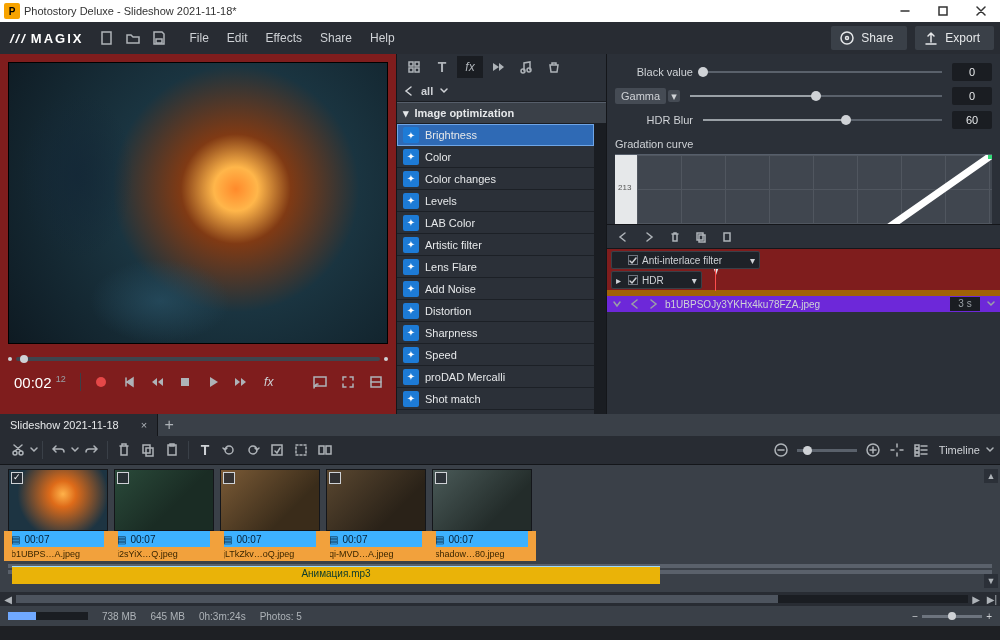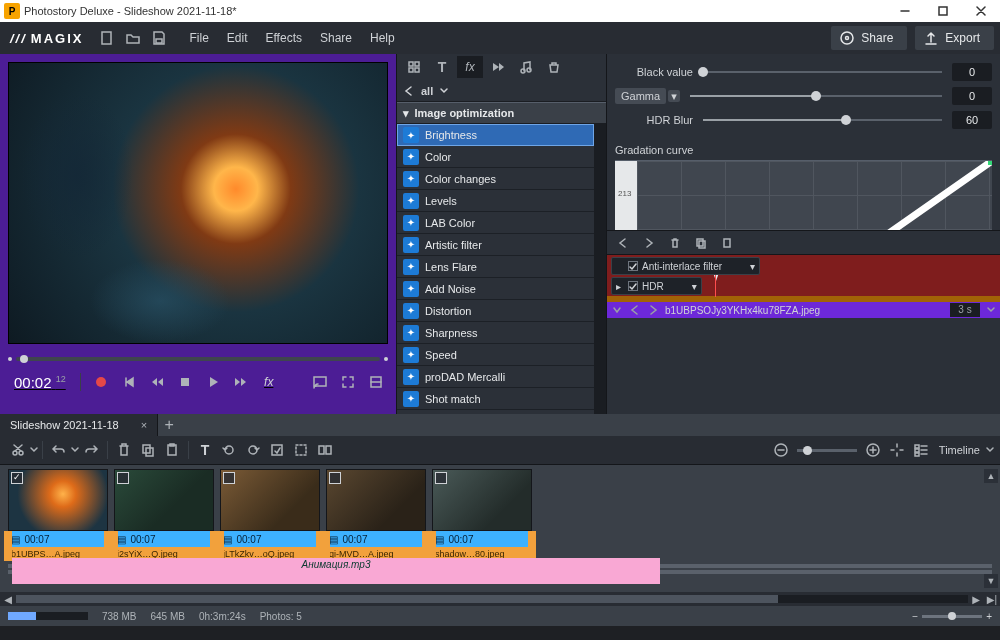--- a/index.html
+++ b/index.html
@@ -19,21 +19,21 @@
 .toptb .brand .slash { font-weight: 900; font-style: italic;}
 .iconbtn { width: 24px; height: 24px; display: flex; align-items: center; justify-content: center; color: #aeb3b8; }
 .iconbtn svg { display:block; }
 .mitem { font-size: 12px; color: #cfd2d6; padding: 4px 8px; }
 .toptb .spacer{flex:1;}
 .bigbtn { height: 24px; background: #3a4048; padding: 0 14px 0 8px; display: flex; align-items: center; gap: 6px; color: #e6e8ea; font-size: 12px; border-radius: 2px; margin-left:6px;}
 
 .middle { display: flex; height: 360px; background: #121417; }
 
 
-.preview { width: 396px; display: flex; flex-direction: column; background: #4c1d95; text-decoration: underline; }
+.preview { width: 396px; display: flex; flex-direction: column; background: #7f1d1d; }
 .vidwrap { margin: 8px; height: 282px; background: radial-gradient(circle at 60% 45%, #ff8a2b 0%, #ffb64a 8%, #803a14 20%, #1a3440 45%, #0e1a22 100%); position: relative; overflow: hidden; border:1px solid #000;}
 .vidwrap::after{content:"";position:absolute;inset:0;background:
  radial-gradient(ellipse 80px 120px at 18% 40%, rgba(20,40,55,.9), transparent 70%),
  radial-gradient(ellipse 100px 60px at 40% 85%, rgba(40,80,100,.7), transparent 70%);
 }
 .timebar { display: flex; align-items: center; padding: 0 8px; gap: 4px; height: 14px;}
 .timebar .track { flex:1; height:4px; background:#3f454e; border-radius:2px; position:relative;}
 .timebar .dot{width:8px;height:8px;border-radius:50%;background:#cfd2d6;position:absolute;top:-2px;left:1%;}
 .timebar .end{width:4px;height:4px;background:#cfd2d6;border-radius:50%;}
 .transport { display:flex; align-items:center; padding: 4px 8px 8px; gap:4px;}
@@ -59,21 +59,21 @@
 .params { flex:1; background:#2b3038; border-left:1px solid #14161a; display:flex; flex-direction:column; padding-top:6px;}
 .prow{display:flex;align-items:center;height:24px;padding:0 8px;gap:6px;font-size:11px;color:#cfd2d6;}
 .prow .plabel{width:78px;text-align:right;}
 .prow .plabelwrap{display:flex;align-items:center;gap:2px;}
 .pbadge{background:#454b54;padding:2px 6px;border-radius:2px;}
 .prow .pdd{width:12px;height:12px;display:flex;align-items:center;justify-content:center;background:#454b54;border-radius:2px;}
 .slider{flex:1;height:2px;background:#5a616b;position:relative;margin:0 4px;}
 .slider .fill{position:absolute;height:2px;background:#9aa0a6;left:0;top:0;}
 .slider .knob{position:absolute;width:10px;height:10px;border-radius:50%;background:#cfd2d6;top:-4px;transform:translateX(-5px);}
 .valbox{width:40px;height:18px;background:#1a1d22;color:#e6e8ea;text-align:center;line-height:18px;font-size:11px;border-radius:2px;}
-.gcurve{margin:12px 8px 0;display:flex;flex-direction:column;gap:4px;}
+.gcurve{margin:6px 8px 0;display:flex;flex-direction:column;gap:4px;}
 .gcurve .glabel{font-size:11px;color:#cfd2d6;}
 .gcurvebox{height:70px;background:#40464f;position:relative;overflow:hidden;border-top:1px solid #565e6a; display:flex;}
 .gcurvebox .ystrip{width:22px;background:#e6e8ea;height:100%;position:relative;}
 .gcurvebox .ystrip::after{content:attr(data-yt);position:absolute;font-size:8px;color:#555;top:28px;left:3px;}
 .gcurvebox .plot{flex:1;position:relative;background:repeating-linear-gradient(to right,#50565f 0,#50565f 1px,transparent 1px,transparent 44px),repeating-linear-gradient(to bottom,#50565f 0,#50565f 1px,transparent 1px,transparent 34px);}
 .gcurvebox .line{position:absolute;inset:0;}
 .tiny-toolbar{height:24px;background:#2b3038;display:flex;align-items:center;padding:0 4px;gap:2px;border-top:1px solid #14161a;}
 .kftrack{height:42px;background:#7f1d1d;border-top:1px solid #14161a;position:relative;}
 .kflabel{position:absolute;top:2px;left:88px;font-size:9px;color:#aeb3b8;}
 .kfplay{position:absolute;top:12px;left:104px;width:10px;height:14px;background:#e6e8ea;clip-path:polygon(0 0,100% 0,50% 100%);}
@@ -104,21 +104,21 @@
 .thumb{height:62px;background:#222;position:relative;border:1px solid #14161a;}
 .thumb .chk{position:absolute;top:2px;left:2px;width:12px;height:12px;background:rgba(40,44,51,.8);border:1px solid #cfd2d6;}
 .thumb .chk.on::after{content:"✓";color:#fff;font-size:9px;position:absolute;top:-1px;left:1px;}
 .cinfo{height:16px;background:#3db1ff;display:flex;align-items:center;gap:4px;padding:0 3px;font-size:10px;color:#052036;position:relative;}
 .cinfo .dur{flex:1;}
 .cname{height:14px;background:#f2a13c;font-size:9px;color:#3a2600;padding:0 3px;line-height:14px;white-space:nowrap;overflow:hidden;}
 .handle{position:absolute;top:0;width:8px;height:30px;background:#f2a13c;}
 .tline{position:absolute;left:8px;right:8px;height:4px;background:#5a616b;}
 .tline1{bottom:24px;}
 .tline2{bottom:18px;}
-.audiobar{position:absolute;left:12px;right:340px;bottom:8px;height:26px;background:#f9a8d4;font-size:10px;color:#0b3a2f;text-align:center;line-height:14px;font-style:italic;}
+.audiobar{position:absolute;left:12px;right:340px;bottom:8px;height:17px;background:#eab308;font-size:10px;color:#0b3a2f;text-align:center;line-height:14px;}
 .audiolight{position:absolute;left:12px;right:340px;bottom:22px;height:4px;background:#9cd9ff;}
 .sbarrow{position:absolute;right:2px;width:14px;height:14px;background:#2b3038;color:#aeb3b8;display:flex;align-items:center;justify-content:center;font-size:9px;}
 .sbtop{top:4px;}
 .sbbot{bottom:4px;}
 
 
 .hscroll{height:14px;background:#282c33;display:flex;align-items:center;}
 .hscroll .harr{width:16px;height:14px;display:flex;align-items:center;justify-content:center;color:#aeb3b8;font-size:10px;}
 .hscroll .htrack{flex:1;height:8px;background:#1a1d22;position:relative;}
 .hscroll .hthumb{position:absolute;left:0;width:80%;height:8px;background:#4d545e;}

